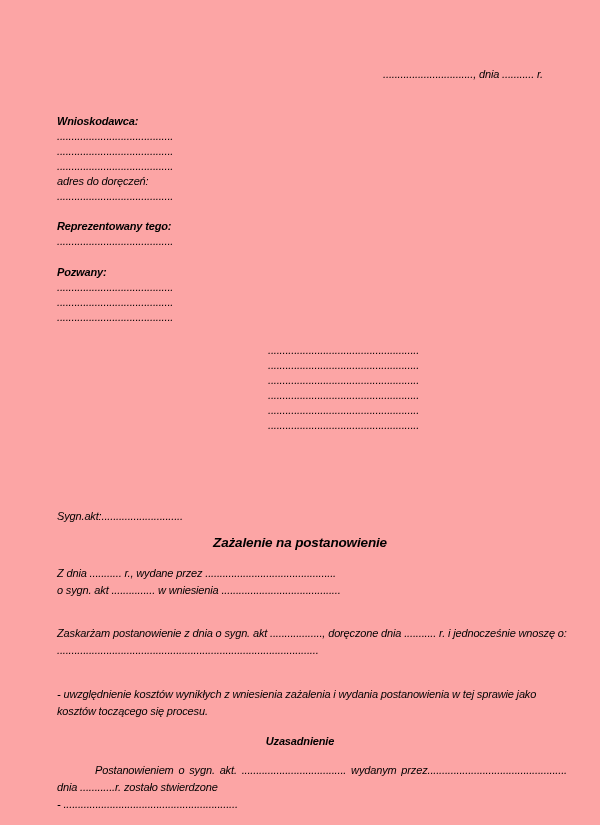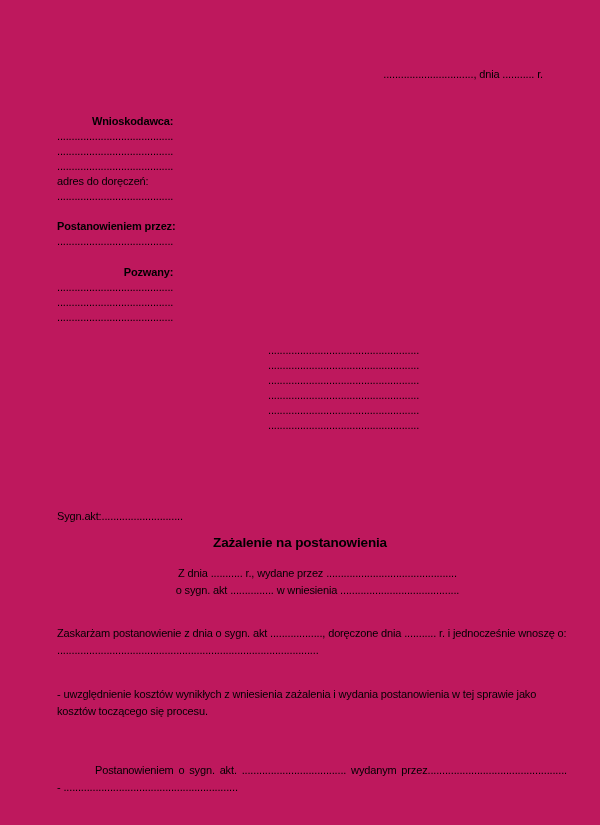--- a/index.html
+++ b/index.html
@@ -7,42 +7,42 @@
   body {
     width: 600px;
     height: 825px;
     position: relative;
     overflow: hidden;
     font-family: "Liberation Sans", "DejaVu Sans", sans-serif;
     font-size: 11px;
     color: #000000;
     letter-spacing: -0.15px;
   }
-  .page { position: absolute; inset: 0; background: #be185d; }
+  .page { position: absolute; inset: 0; background: #fca5a5; font-style: italic; }
   .abs { position: absolute; }
-  .bold { font-weight: bold; text-align: right; }
+  .bold { font-weight: bold; }
   .lh15 { line-height: 15px; }
   .lh16 { line-height: 16.5px; }
   .lh17 { line-height: 17px; }
   .dotline { white-space: nowrap; }
 
   .date-block { top: 67px; left: 57px; right: 57px; text-align: right; line-height: 15px; }
 
   .applicant-block { top: 114px; left: 57px; }
   .representative-block { top: 219px; left: 57px; }
   .defendant-block { top: 265px; left: 57px; }
 
   .court-block { top: 343px; left: 268px; }
   .via-label { padding-left: 5px; }
 
   .case-number { top: 488px; left: 57px; line-height: 15px; margin-top: 21px; }
 
   .doc-title { top: 535px; left: 0; width: 600px; text-align: center; font-size: 13.5px; font-weight: bold; line-height: 16px; }
 
-  .intro-block { top: 565px; left: 57px; right: 22px; text-align: center; }
+  .intro-block { top: 565px; left: 57px; right: 22px; }
   .petition-a { top: 625px; left: 57px; right: 33px; }
   .petition-b { top: 686px; left: 57px; right: 33px; }
   .nowrap { white-space: nowrap; }
 
   .justification-heading { top: 734px; left: 0; width: 600px; text-align: center; font-weight: bold; line-height: 15px; }
 
   .justification-block { top: 762px; left: 57px; right: 33px; }
   .justified-line { text-align: justify; text-align-last: justify; margin-left: 38px; }
 </style>
 </head>
@@ -55,21 +55,21 @@
   <div class="abs applicant-block lh15">
     <div class="bold">Wnioskodawca:</div>
     <div class="dotline">........................................</div>
     <div class="dotline">........................................</div>
     <div class="dotline">........................................</div>
     <div>adres do doręczeń:</div>
     <div class="dotline">........................................</div>
   </div>
 
   <div class="abs representative-block lh15">
-    <div class="bold">Postanowieniem przez:</div>
+    <div class="bold">Reprezentowany tego:</div>
     <div class="dotline">........................................</div>
   </div>
 
   <div class="abs defendant-block lh15">
     <div class="bold">Pozwany:</div>
     <div class="dotline">........................................</div>
     <div class="dotline">........................................</div>
     <div class="dotline">........................................</div>
   </div>
 
@@ -77,33 +77,35 @@
     <div class="dotline">....................................................</div>
     <div class="dotline">....................................................</div>
     <div class="dotline">....................................................</div>
     <div class="dotline">....................................................</div>
     <div class="dotline">....................................................</div>
     <div class="dotline">....................................................</div>
   </div>
 
   <div class="abs case-number dotline">Sygn.akt:............................</div>
 
-  <div class="abs doc-title">Zażalenie na postanowienia</div>
+  <div class="abs doc-title">Zażalenie na postanowienie</div>
 
   <div class="abs intro-block lh17">
     <div class="nowrap">Z dnia ........... r., wydane przez .............................................</div>
     <div class="nowrap">o sygn. akt ............... w wniesienia .........................................</div>
   </div>
 
   <div class="abs petition-a lh16">
     <div class="nowrap">Zaskarżam postanowienie z dnia o sygn. akt .................., doręczone dnia ........... r. i jednocześnie wnoszę o:</div>
     <div class="dotline">..........................................................................................</div>
   </div>
 
   <div class="abs petition-b lh16">- uwzględnienie kosztów wynikłych z wniesienia zażalenia i wydania postanowienia w tej sprawie jako kosztów toczącego się procesu.</div>
 
+  <div class="abs justification-heading">Uzasadnienie</div>
 
   <div class="abs justification-block lh17">
     <div class="justified-line">Postanowieniem o sygn. akt. .................................... wydanym przez................................................</div>
+    <div>dnia ............r. zostało stwierdzone</div>
     <div class="dotline">- ............................................................</div>
   </div>
 
 </div>
 
 </body></html>

